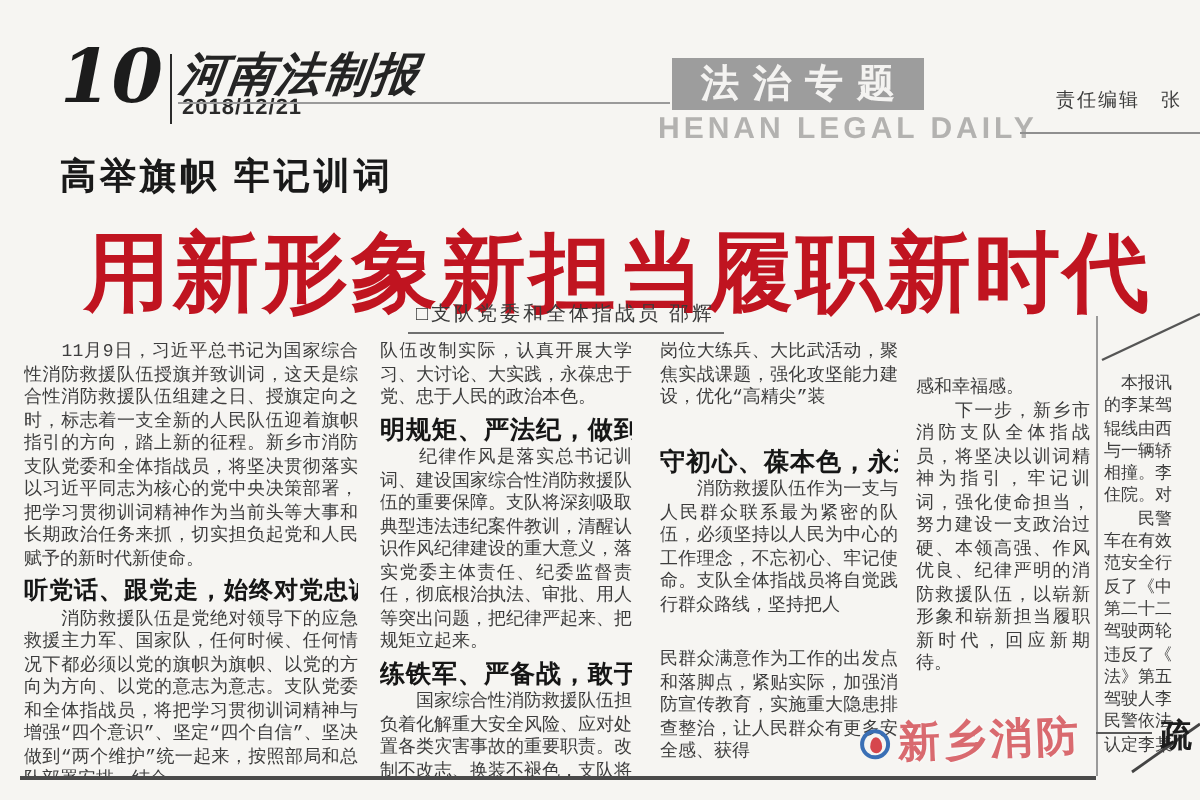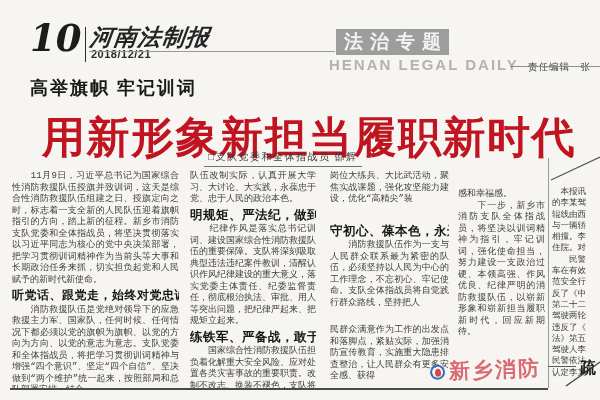--- a/index.html
+++ b/index.html
@@ -14,27 +14,27 @@
 
   
   .pageno{left:30px;top:18px;font-family:"DejaVu Serif",serif;font-style:italic;
     font-weight:800;font-size:37px;line-height:40px;color:#1c1c1c;}
   .mast-vline{left:85px;top:27px;width:1px;height:35px;background:#2b2b2b;}
   .paper-name{left:90px;top:22px;font-family:"DejaVu Serif",serif;font-style:italic;
     font-weight:bold;font-size:23px;color:#242424;transform:skewX(-7deg);letter-spacing:1px;}
   .mast-date{left:91px;top:48px;font-family:"Liberation Sans",sans-serif;
     font-weight:bold;font-size:11px;color:#2a2a2a;letter-spacing:0.5px;}
   .mast-hline{left:89px;top:51px;width:246px;height:1px;background:#9a9a9a;}
-  .section-box{left:336px;top:29px;width:113px;height:26px;background:var(--section-box-gray,#9d9d9d);
+  .section-box{left:336px;top:29px;width:126px;height:26px;background:var(--section-box-gray,#9d9d9d);
     display:flex;align-items:center;justify-content:center;}
   .section-box span{font-family:"Liberation Sans",sans-serif;font-weight:bold;font-size:19px;
     color:#f4f3f1;letter-spacing:7px;padding-left:7px;}
   .section-en{left:329px;top:56px;font-family:"Liberation Sans",sans-serif;font-weight:bold;
     font-size:15px;color:#b3b2b0;letter-spacing:2px;white-space:nowrap;}
-  .editor{left:528px;top:44px;font-size:9.5px;color:#3a3a3a;white-space:nowrap;letter-spacing:1px;margin-top:17px;}
+  .editor{left:528px;top:44px;font-size:9.5px;color:#3a3a3a;white-space:nowrap;letter-spacing:1px;}
   .editor-hline{left:510px;top:66px;width:90px;height:1px;background:#8f8f8f;}
 
   
   .kicker{left:30px;top:76px;font-family:"Liberation Sans",sans-serif;font-weight:bold;
     font-size:18px;color:#191919;letter-spacing:2px;white-space:nowrap;}
   .headline{left:26px;top:96px;margin:16px;font-family:"DejaVu Serif",serif;font-weight:bold;
     font-size:43px;line-height:50px;color:var(--headline-red,#c01420);
     letter-spacing:1.5px;white-space:nowrap;}
   .byline{left:204px;top:150px;font-size:10px;color:#3a3a3a;letter-spacing:1.5px;
     border-bottom:1px solid #6f6f6f;padding:0 4px 2px 4px;white-space:nowrap;}

